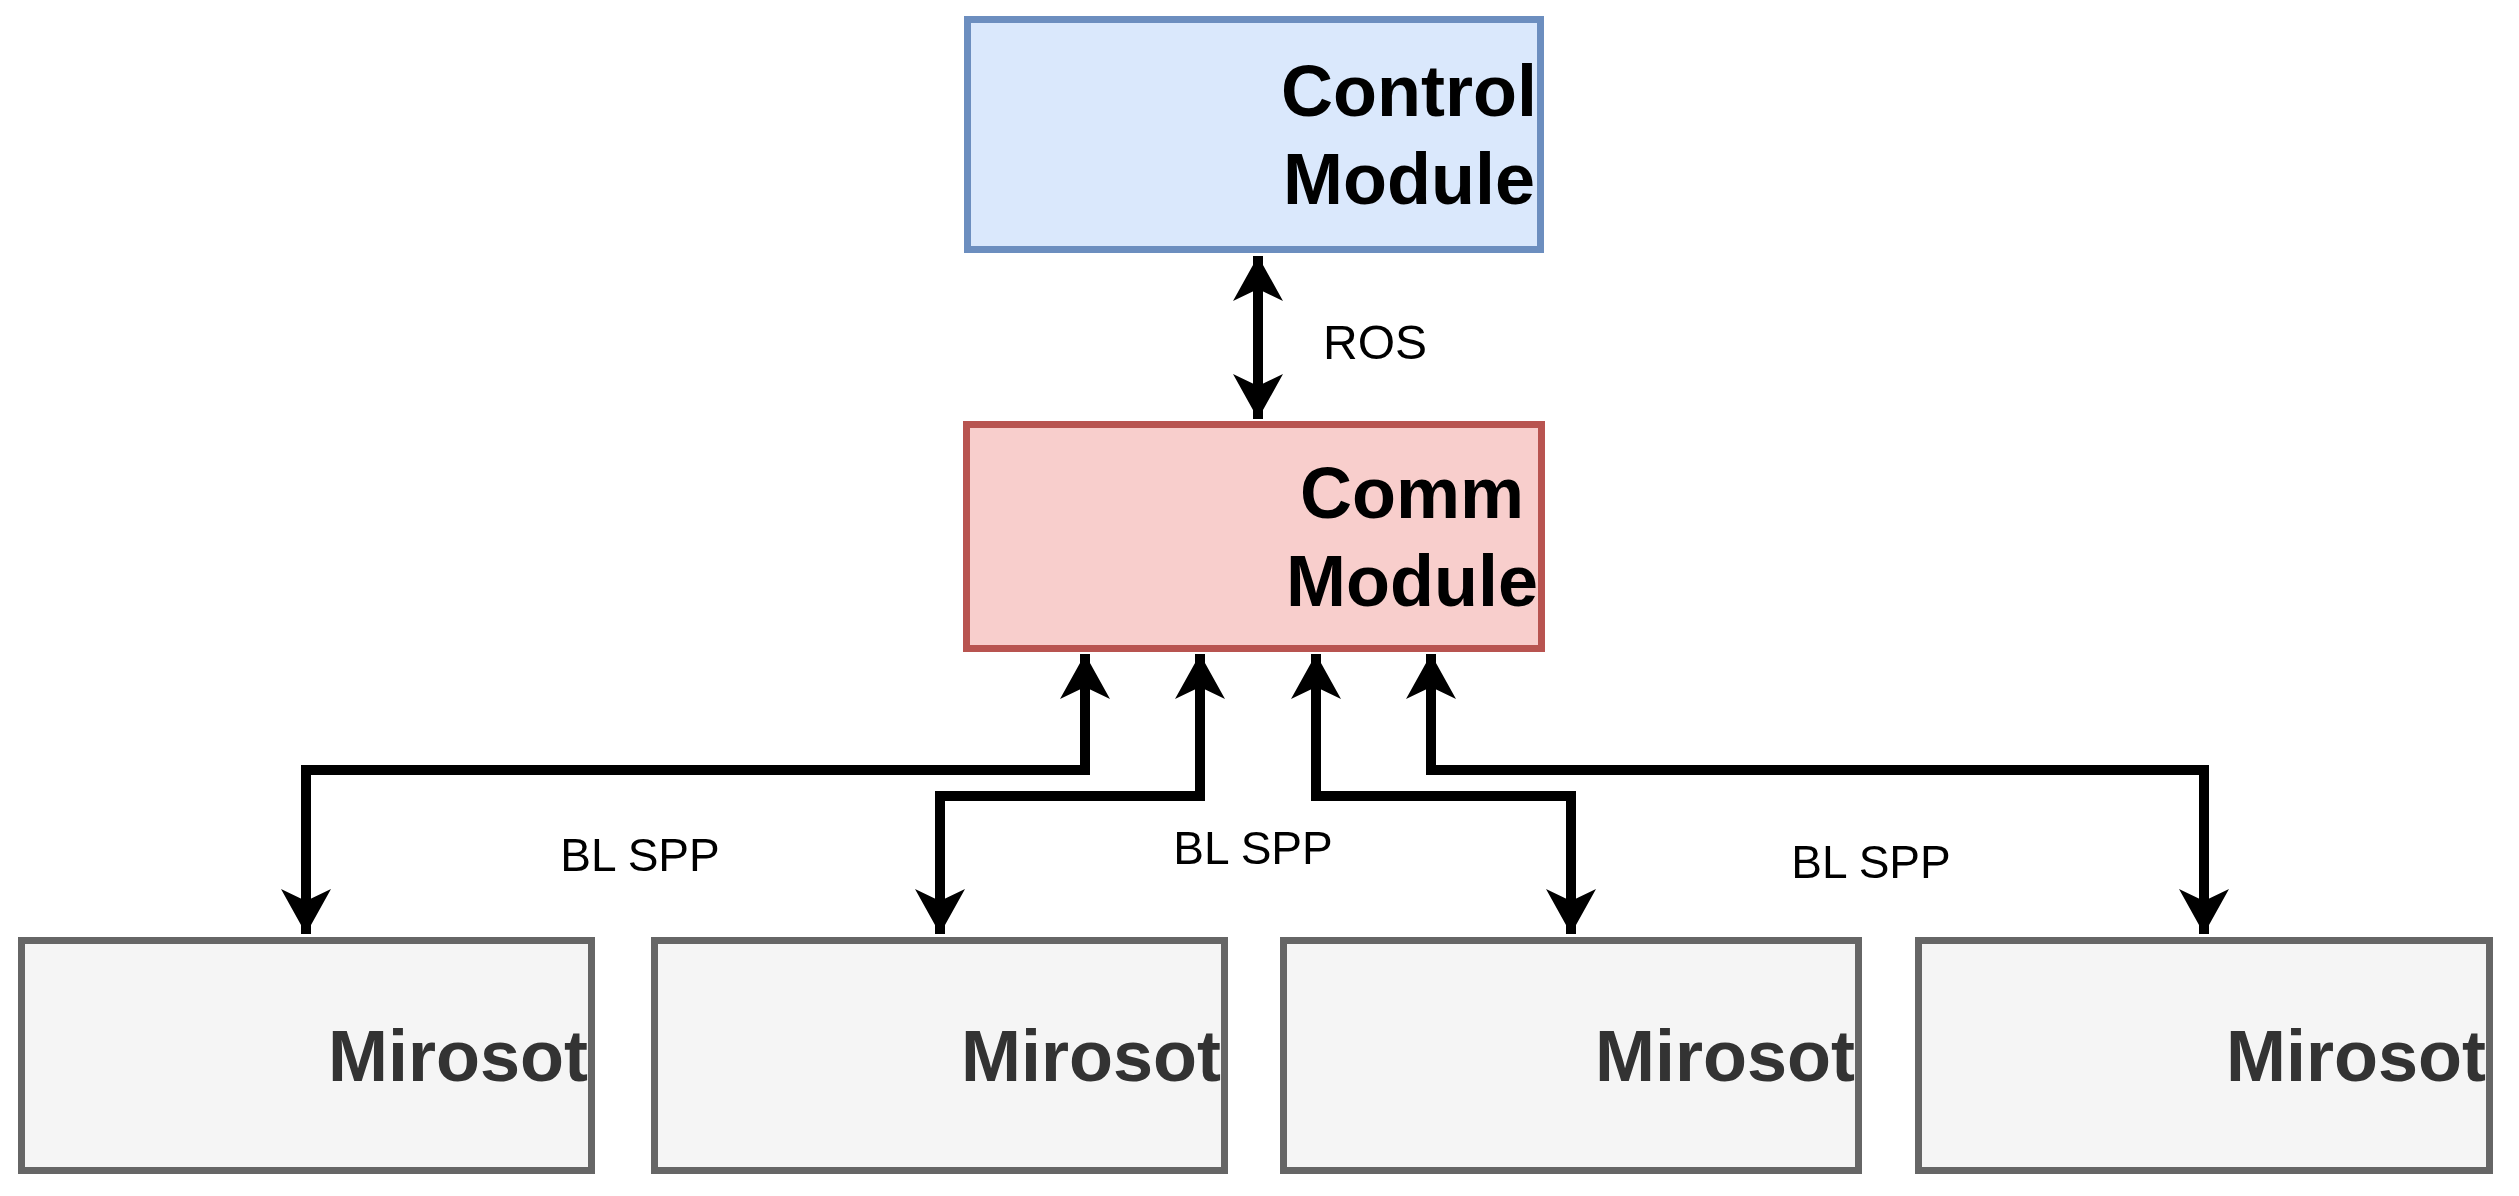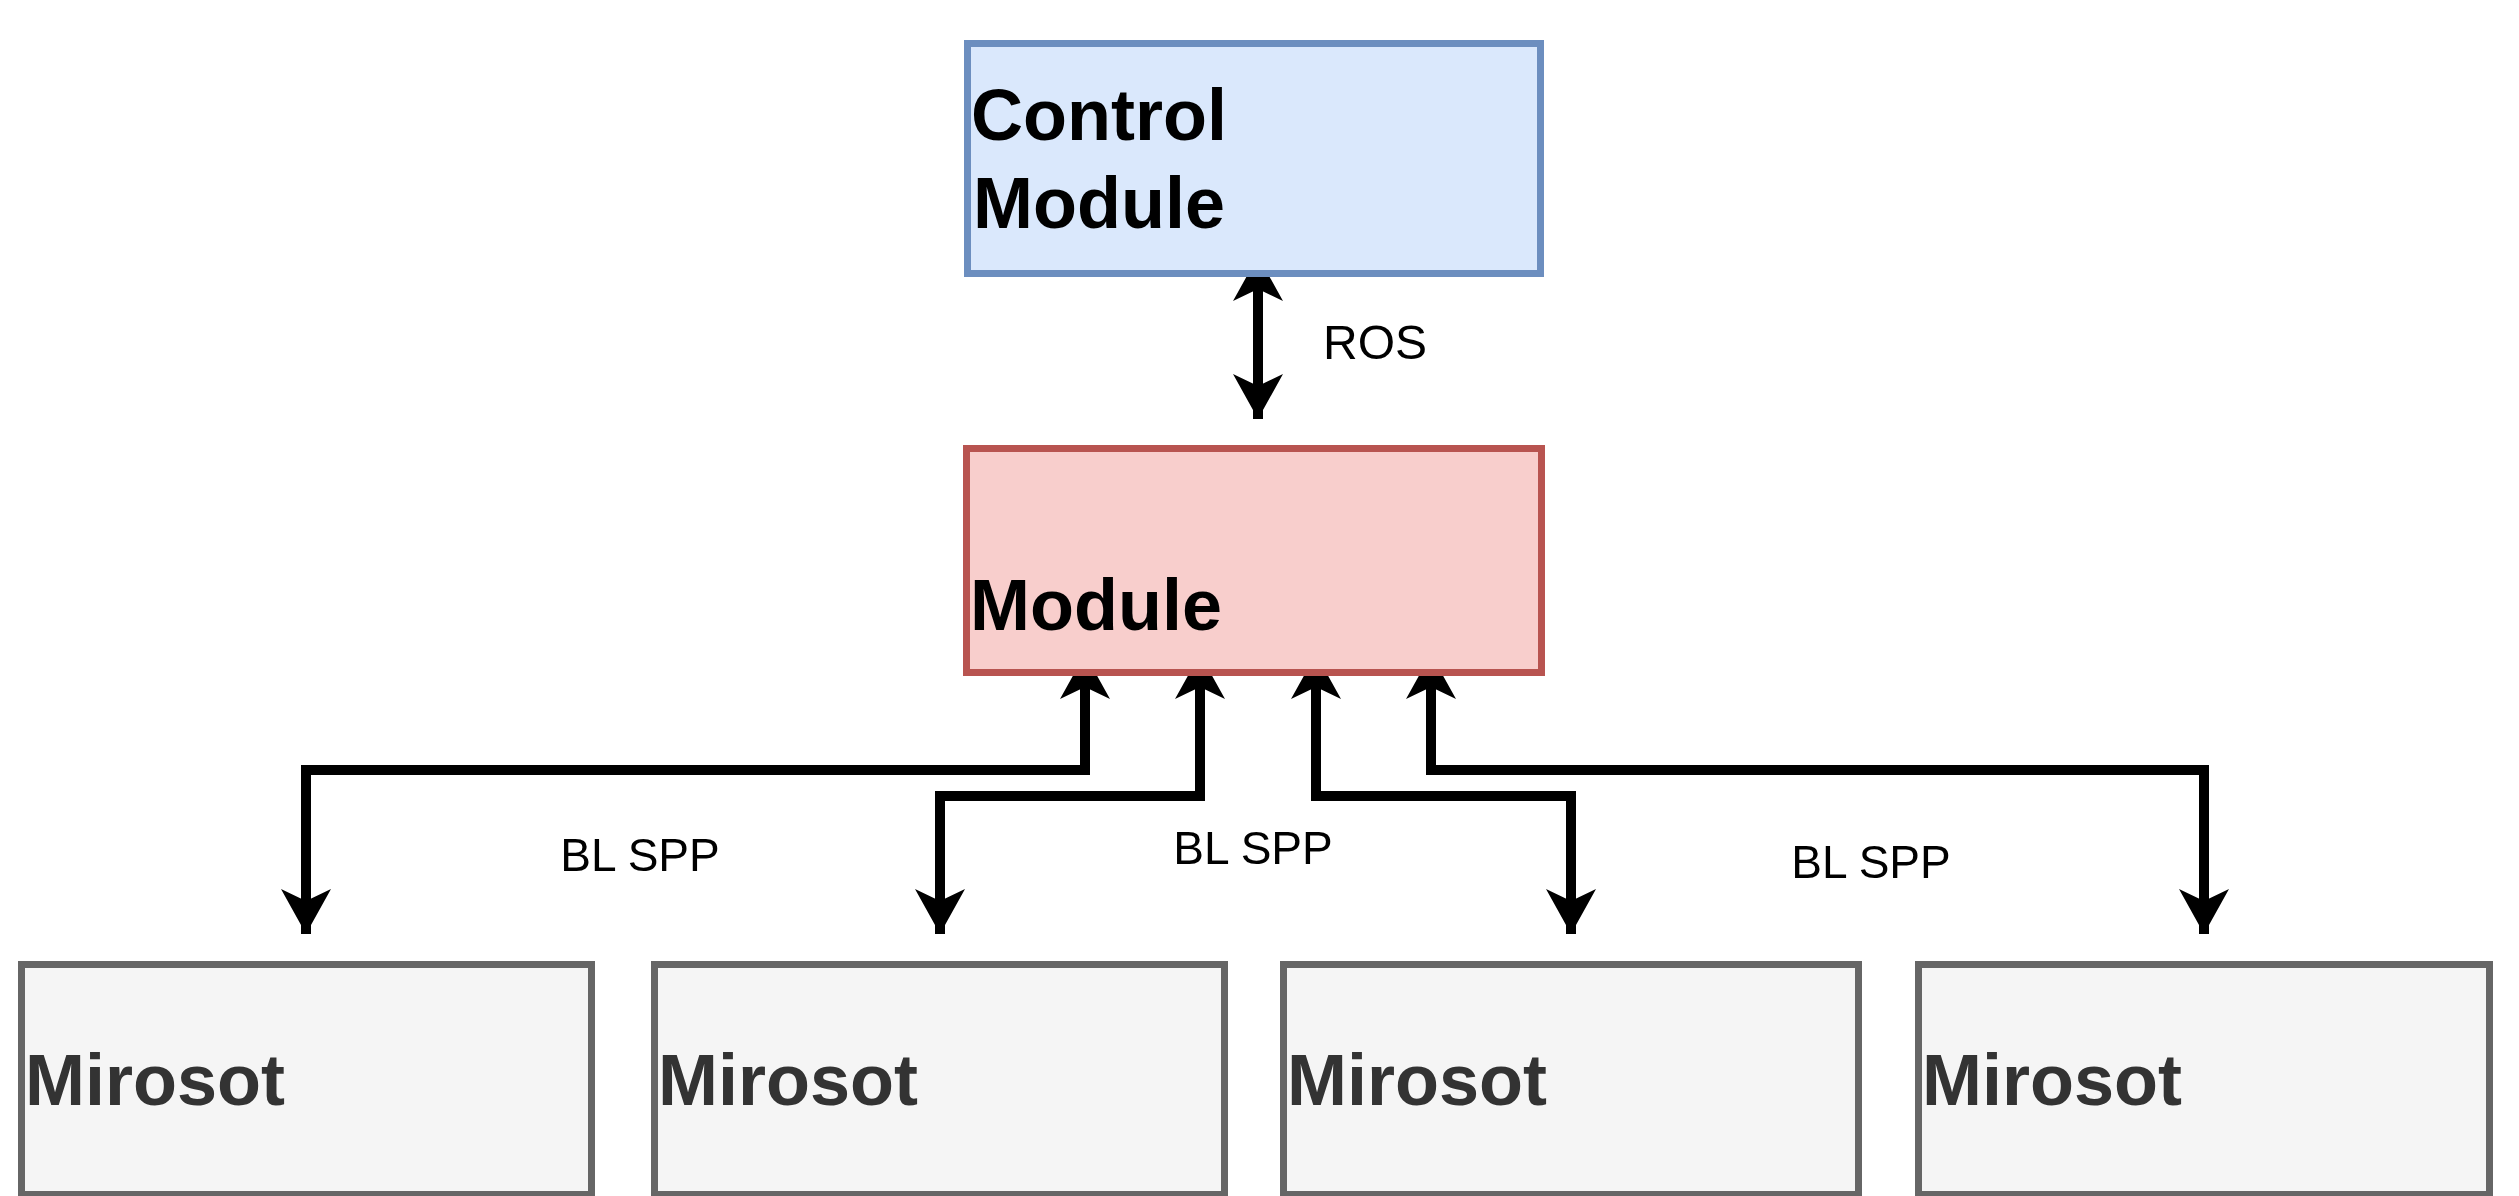--- a/index.html
+++ b/index.html
@@ -21,26 +21,25 @@
     stroke-width: 10;
     fill: none;
     stroke-linejoin: miter;
   }
   .arrowhead { fill: var(--connector, #000000); }
   .node {
     position: absolute;
     box-sizing: border-box;
     display: flex;
     align-items: center;
-    justify-content: flex-start;
+    justify-content: flex-end;
     text-align: center;
     font-weight: bold;
     font-size: 72px;
     line-height: 88px;
-    margin-top: 24px;
   }
   .node-control {
     left: 964px; top: 16px; width: 580px; height: 237px;
     background: var(--control-fill, #dae8fc);
     border: 7px solid var(--control-border, #6c8ebf);
     color: var(--module-text, #000000);
   }
   .node-comm {
     left: 963px; top: 421px; width: 582px; height: 231px;
     background: var(--comm-fill, #f8cecc);
@@ -98,21 +97,21 @@
 
   <div class="node node-control">
     <div>
       <span>Control</span><br>
       <span>Module</span>
     </div>
   </div>
 
   <div class="node node-comm">
     <div>
-      <br>
+      <span>Comm</span><br>
       <span>Module</span>
     </div>
   </div>
 
   <div class="node node-robot node-robot-1">
     <span>Mirosot</span>
   </div>
   <div class="node node-robot node-robot-2">
     <span>Mirosot</span>
   </div>

